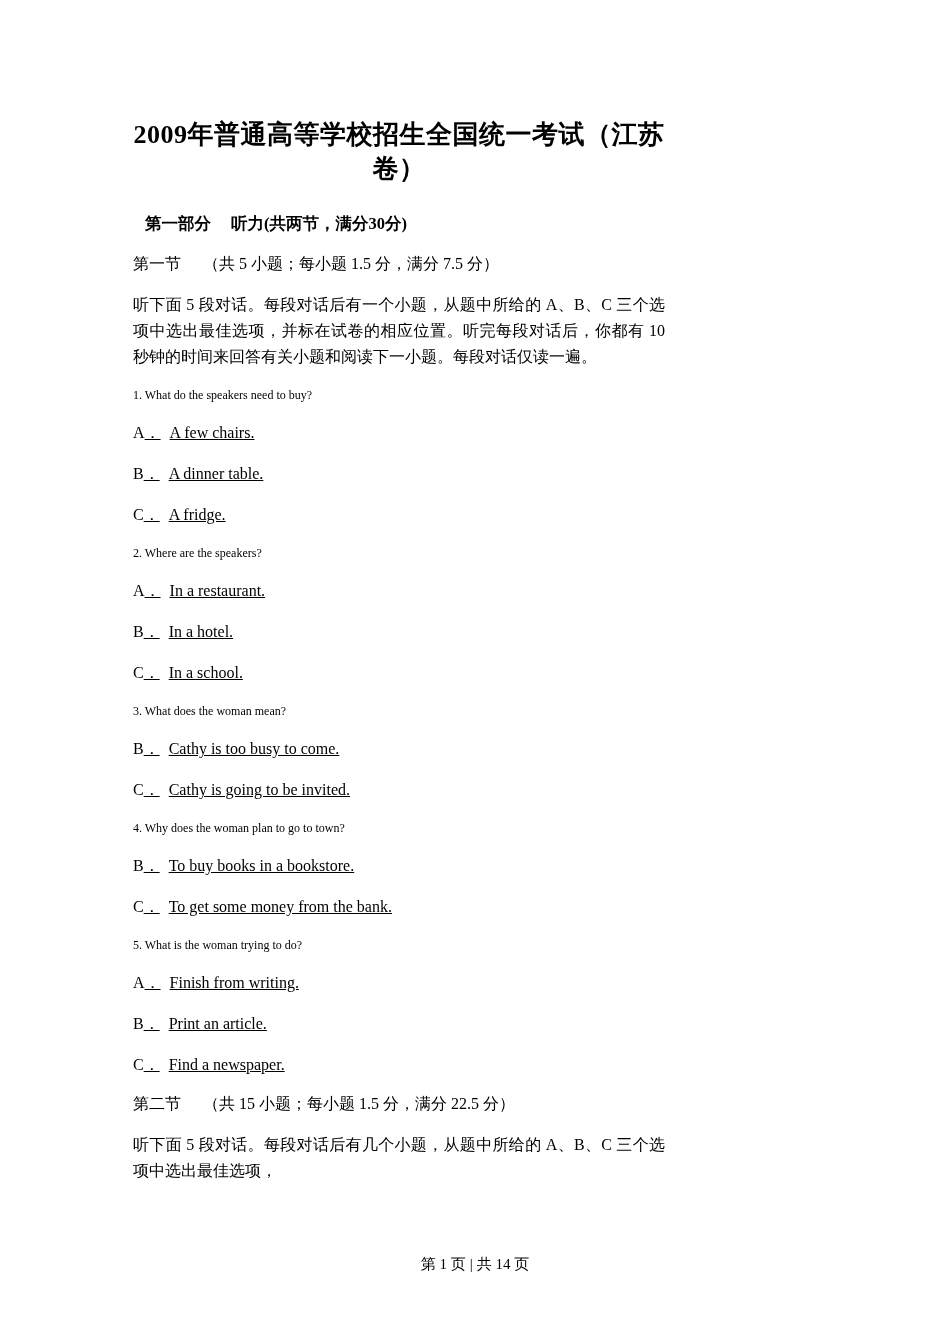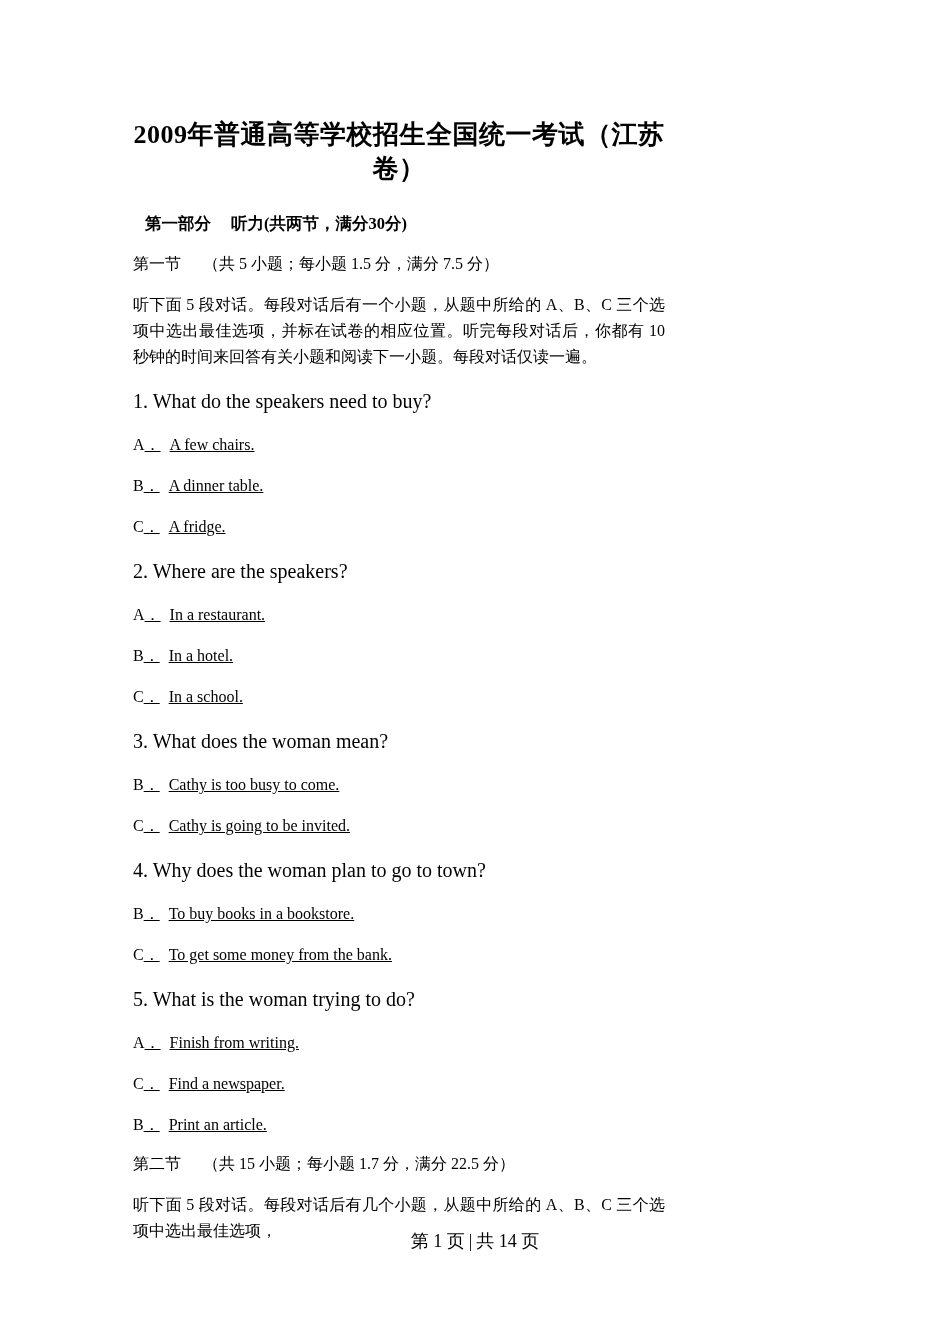--- a/index.html
+++ b/index.html
@@ -53,44 +53,44 @@
   }
   .subsec {
     font-size: 16px;
     margin: 16px 0 17px 0;
   }
   .subsec .gap {
     display: inline-block;
     width: 22px;
   }
   .qtext {
-    font-size: 20px;
+    font-size: 12px;
     margin: 0 0 17px 0;
     line-height: 1.5;
   }
   .opt {
     font-size: 16px;
     margin: 0 0 17px 0;
     line-height: 1.5;
     text-decoration: underline;
   }
   .opt .letter {
     display: inline-block;
   }
   .opt .sep {
     display: inline-block;
     width: 9px;
   }
   .footer {
     position: absolute;
     left: 0;
     right: 0;
-    bottom: 91px;
+    bottom: 70px;
     text-align: center;
-    font-size: 18px;
+    font-size: 15px;
     color: #000;
   }
   .footer .bar {
     display: inline-block;
     padding: 0 4px;
   }
 </style>
 </head>
 <body>
 
@@ -159,28 +159,28 @@
   </div>
 
   <div class="qtext">
     <span>5.</span>
     <span>What is the woman trying to do?</span>
   </div>
   <div class="opt">
     <span class="letter">A</span>．<span class="sep"></span><span>Finish from writing.</span>
   </div>
   <div class="opt">
-    <span class="letter">C</span>．<span class="sep"></span><span>Find a newspaper.</span>
+    <span class="letter">B</span>．<span class="sep"></span><span>Print an article.</span>
   </div>
   <div class="opt">
-    <span class="letter">B</span>．<span class="sep"></span><span>Print an article.</span>
+    <span class="letter">C</span>．<span class="sep"></span><span>Find a newspaper.</span>
   </div>
 
   <div class="subsec">
-    <span>第二节</span><span class="gap"></span><span>（共 15 小题；每小题 1.7 分，满分 22.5 分）</span>
+    <span>第二节</span><span class="gap"></span><span>（共 15 小题；每小题 1.5 分，满分 22.5 分）</span>
   </div>
 
   <p class="para">听下面 5 段对话。每段对话后有几个小题，从题中所给的 A、B、C 三个选项中选出最佳选项，</p>
 
 </div>
 
 <div class="footer">
   <span>第 1 页</span><span class="bar">|</span><span>共 14 页</span>
 </div>
 

